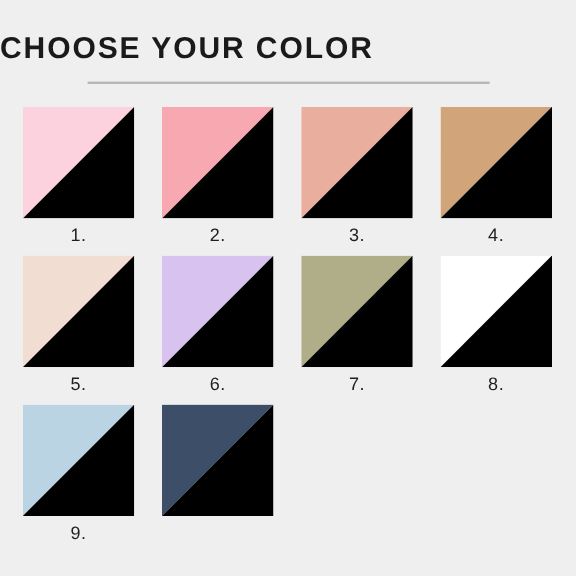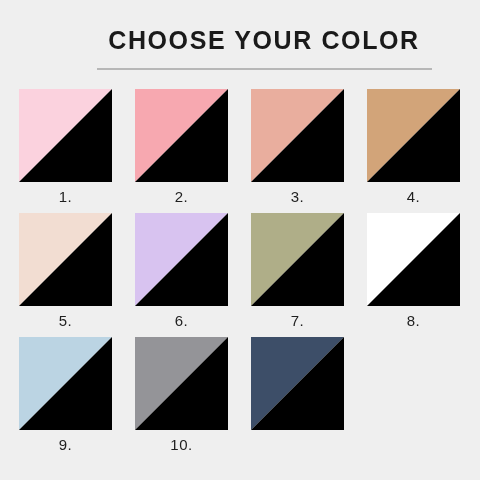--- a/index.html
+++ b/index.html
@@ -18,22 +18,20 @@
   .page {
     position: relative;
     width: 480px;
     height: 480px;
     box-sizing: border-box;
   }
 
   
   .header {
     padding-top: 28px;
-    text-align: center;
-    margin-left: 48px;
   }
   .page-title {
     font-family: "Liberation Sans", sans-serif;
     font-size: 25px;
     font-weight: 700;
     letter-spacing: 1.6px;
     color: #1a1a1a;
     line-height: 1;
     margin: 0;
     white-space: nowrap;
@@ -167,27 +165,20 @@
       </div>
       <div class="cell">
         <div class="swatch">
           <div class="tri-color" style="background: rgb(187, 212, 227);"></div>
           <div class="tri-black" style="background: rgb(0, 0, 0);"></div>
         </div>
         <span class="swatch-label">9.</span>
       </div>
       <div class="cell">
         <div class="swatch">
-          <div class="tri-color" style="background: rgb(148, 148, 152);"></div>
-          <div class="tri-black" style="background: rgb(0, 0, 0);"></div>
-        </div>
-        <span class="swatch-label">10.</span>
-      </div>
-      <div class="cell">
-        <div class="swatch">
           <div class="tri-color" style="background: rgb(61, 78, 104);"></div>
           <div class="tri-black" style="background: rgb(0, 0, 0);"></div>
         </div>
       </div>
       <div class="cell empty">
         <div class="swatch"></div>
         <span class="swatch-label"></span>
       </div>
     </div>
 

